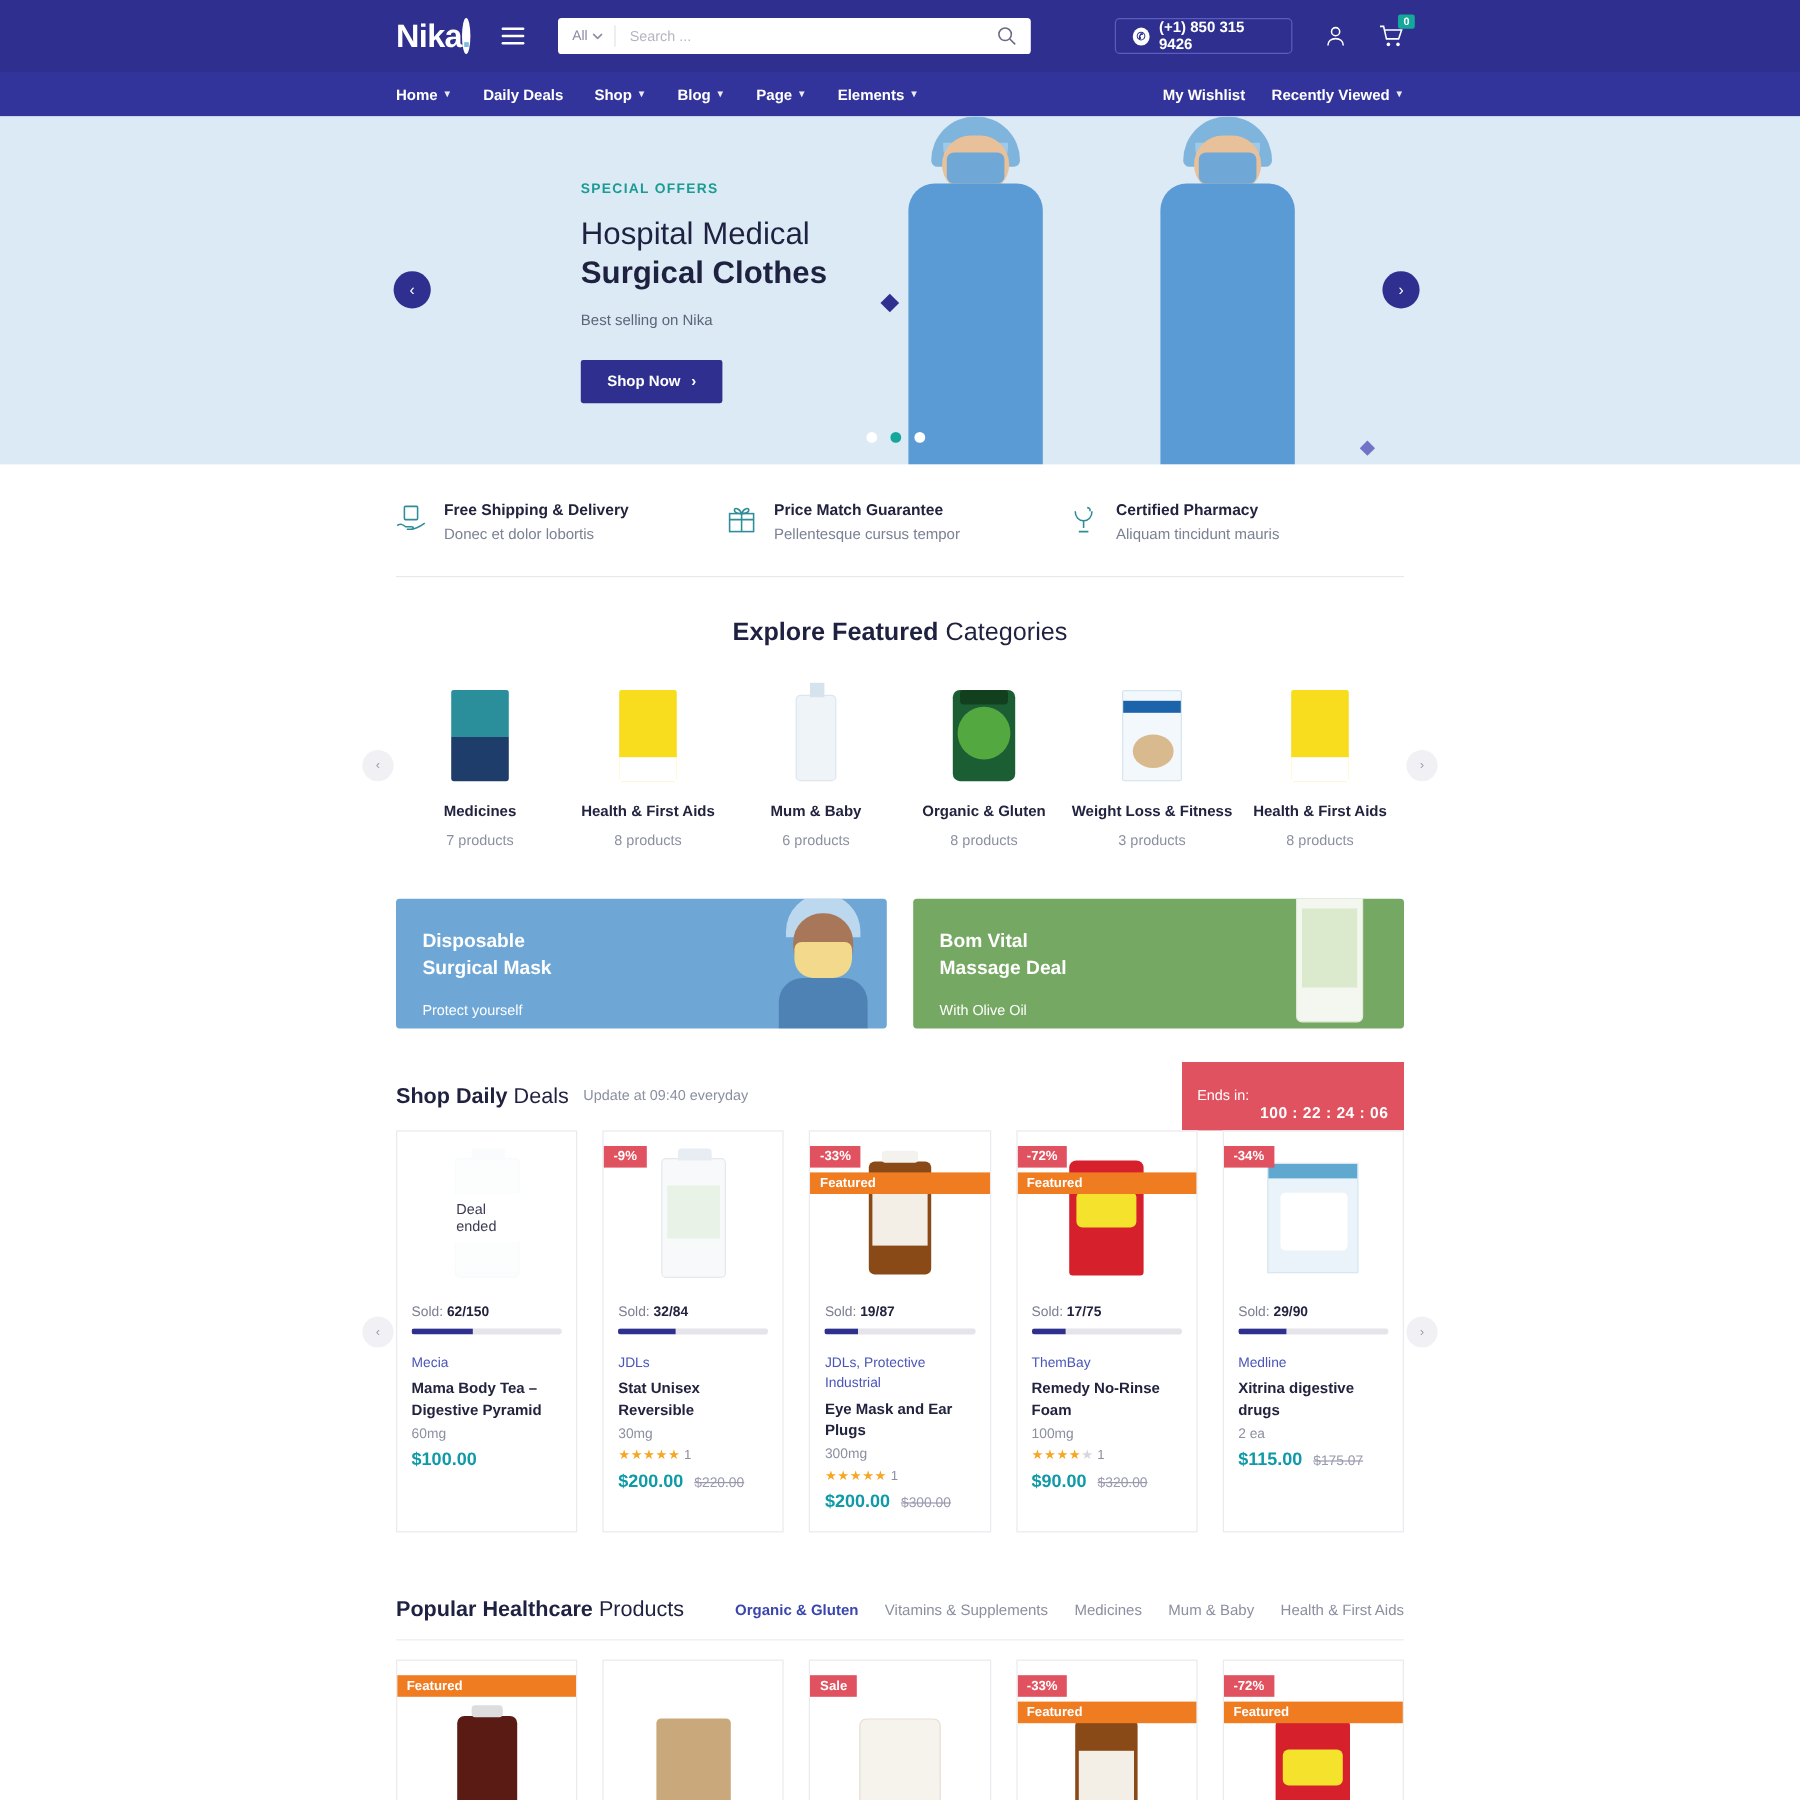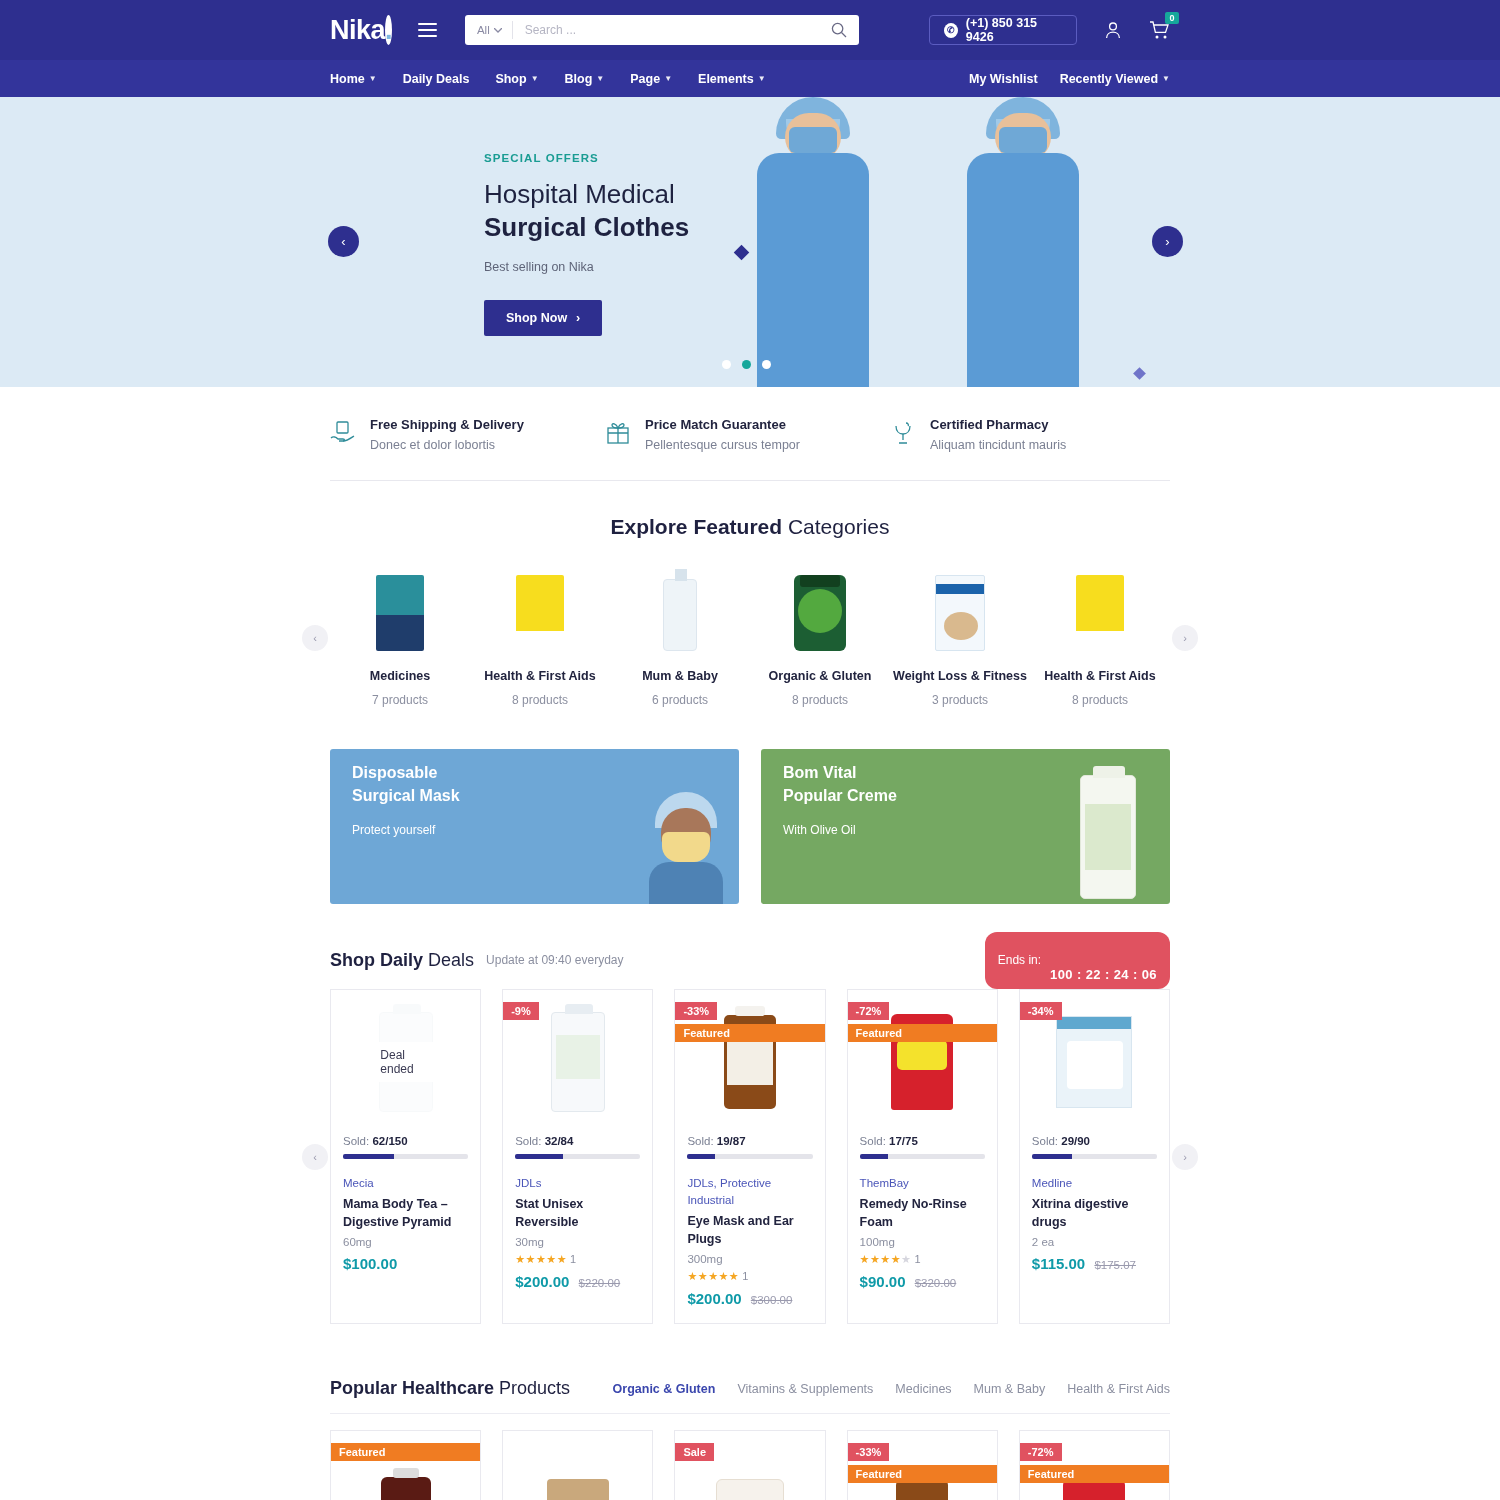--- a/index.html
+++ b/index.html
@@ -181,21 +181,21 @@
   .jar { width: 52px; height: 76px; background: #1c5e33; border-radius: 6px; position: relative; }
   .jar .lbl { position:absolute; left:4px; top:14px; right:4px; height:44px; background:#53a93f; border-radius:50%; }
   .jar .cap2 { position:absolute; left:6px; top:0; right:6px; height:12px; background:#12401f; border-radius:3px; }
   .shake { width: 50px; height: 76px; background: #f3f8fc; border: 1px solid #d7e5f0; border-radius: 2px; position: relative; }
   .shake .band { position:absolute; left:0; right:0; top:8px; height:10px; background:#1b63ab; }
   .shake .cr { position:absolute; left:8px; bottom:10px; width:34px; height:28px; background:#d9b98e; border-radius:50%; }
 
   
   .promos { margin: 42px 330px 0; display: flex; gap: 22px; }
   .promo {
-    flex: 1; height: 155px; border-radius: 3px; padding: 12px 22px;
+    flex: 1; height: 108px; border-radius: 3px; padding: 24px 22px;
     position: relative; overflow: hidden; cursor: pointer;
   }
   .pm-t { font-size: 16px; font-weight: bold; line-height: 1.45; }
   .pm-s { font-size: 12px; margin-top: 16px; }
   .promo.a { background: #6ea7d6; color: #fff; }
   .promo.b { background: #75a862; color: #fff; }
   .promo.c { background: #f3cfad; color: #3a3a52; }
   .pm-prod { position: absolute; right: 16px; bottom: 0; }
   .nurse-head { width: 74px; height: 112px; position: relative; }
   .nurse-head .c1 { position:absolute; left:6px; top:0; width:62px; height:36px; background:#bcd8ee; border-radius:32px 32px 0 0; }
@@ -215,21 +215,21 @@
 
   
   .deals-hdr {
     margin: 46px 330px 0; display: flex; align-items: center; position: relative;
   }
   .dh-title { font-size: 18px; color: #1f2140; }
   .dh-title b { font-weight: bold; }
   .dh-sub { font-size: 12px; color: #8b8fa0; margin-left: 12px; }
   .timer {
     position: absolute; right: 0; background: #e05260; color: #fff;
-    font-size: 12px; padding: 7px 13px; border-radius: 12px;
+    font-size: 12px; padding: 7px 13px; border-radius: 0;
     display: flex; gap: 9px; align-items: center;
   }
   .timer b { font-weight: bold; font-size: 13px; letter-spacing: .4px; margin-top: 28px; }
 
   
   .pgrid {
     margin: 18px 330px 0; display: flex; gap: 21px; position: relative;
   }
   .pcard {
     flex: 1; border: 1px solid #e9e9ef; background: #fff;
@@ -528,21 +528,21 @@
         <div class="nurse-head">
             <div class="c1"></div>
             <div class="fc"></div>
             <div class="mk"></div>
             <div class="bd"></div>
           </div>
       </div>
     </div>
     <div class="promo b">
       <div class="pm-t">Bom Vital</div>
-      <div class="pm-t">Popular Creme</div>
+      <div class="pm-t">Massage Deal</div>
       <div class="pm-s">With Olive Oil</div>
       <div class="pm-prod" style="bottom:5px;right:34px;">
         <div class="creme-bottle">
             <div class="lid"></div>
             <div class="lb"></div>
           </div>
       </div>
     </div>
   </div>
 

